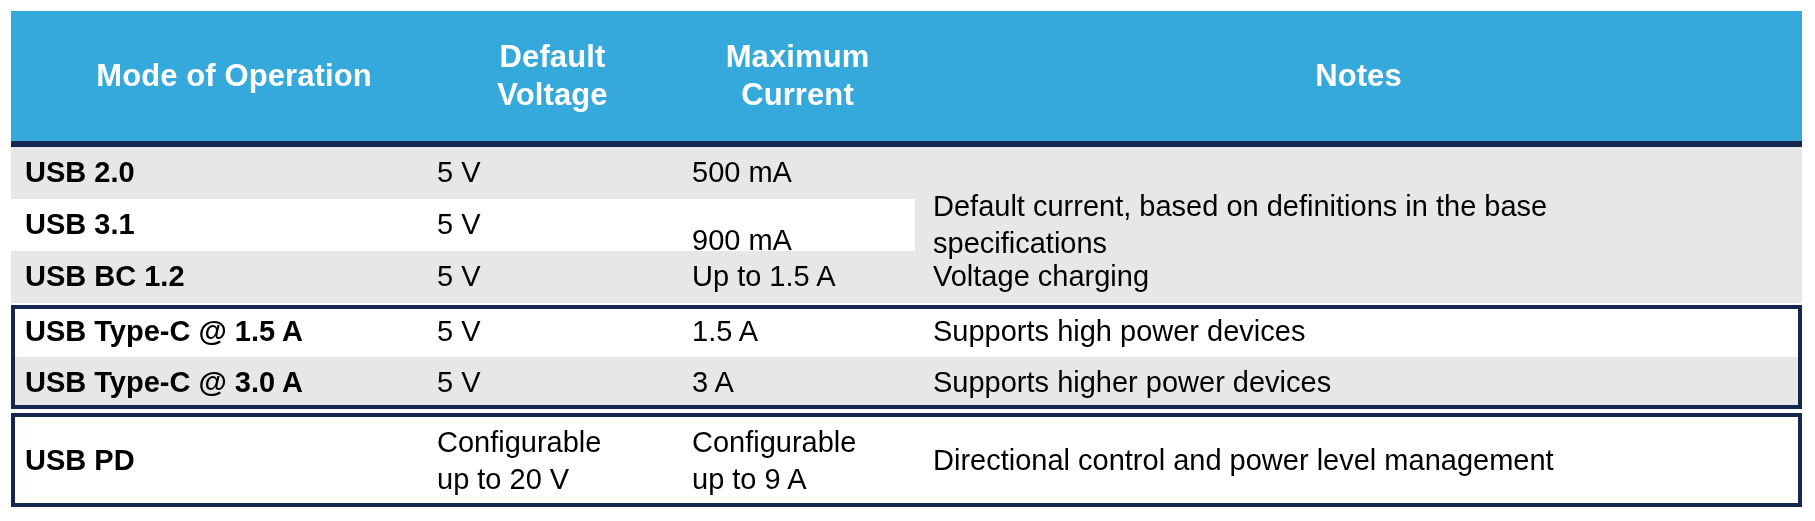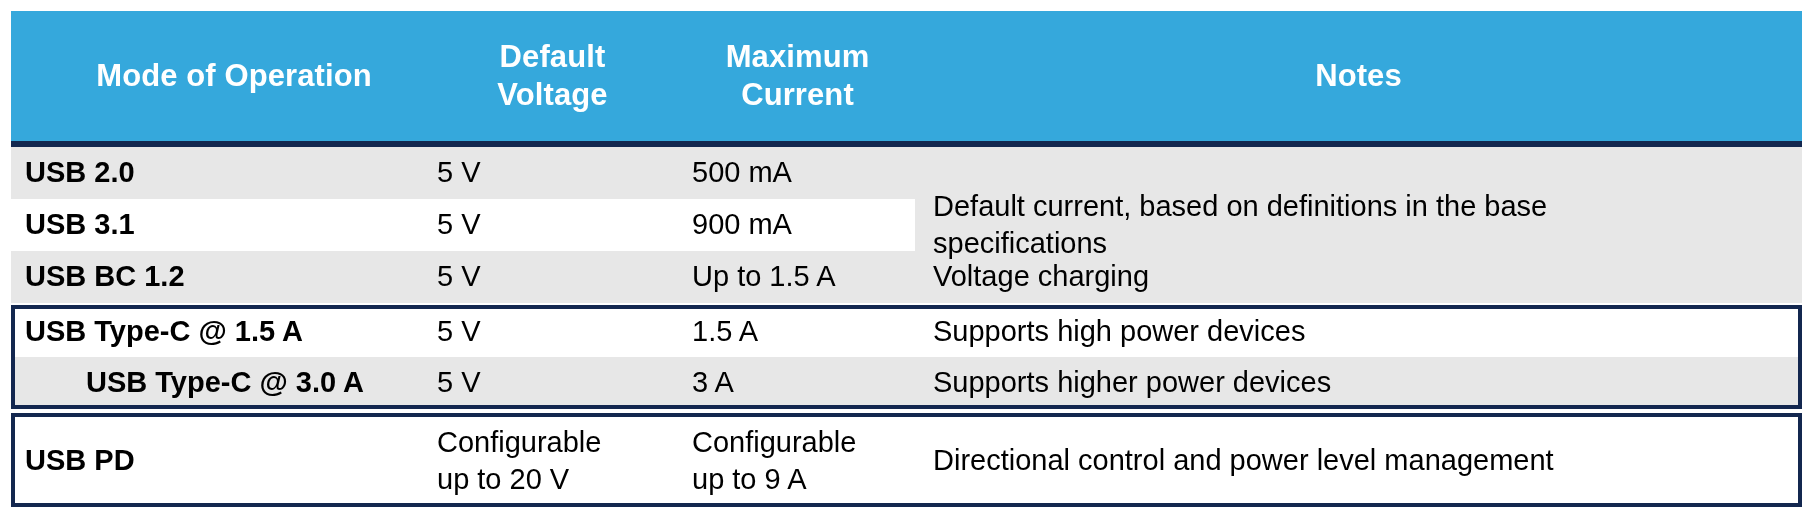--- a/index.html
+++ b/index.html
@@ -146,21 +146,21 @@
     <div class="cell notes wrap" style="top:0;height:156px;align-items:center;">
       <span style="display:block;max-width:720px;">Default current, based on definitions in the base specifications</span>
     </div>
 
     <div class="cell mode nowrap" style="top:52px;height:52px;">
       <span>USB 3.1</span>
     </div>
     <div class="cell volt nowrap" style="top:52px;height:52px;">
       <span>5 V</span>
     </div>
-    <div class="cell curr nowrap" style="top:52px;height:52px;">
+    <div class="cell curr nowrap" style="top:68px;height:52px;">
       <span>900 mA</span>
     </div>
 
     <div class="cell mode nowrap" style="top:104px;height:52px;text-align:center;">
       <span>USB BC 1.2</span>
     </div>
     <div class="cell volt nowrap" style="top:104px;height:52px;">
       <span>5 V</span>
     </div>
     <div class="cell curr nowrap" style="top:104px;height:52px;">
@@ -176,21 +176,21 @@
     <div class="cell volt nowrap" style="top:160px;height:50px;">
       <span>5 V</span>
     </div>
     <div class="cell curr nowrap" style="top:160px;height:50px;">
       <span>1.5 A</span>
     </div>
     <div class="cell notes nowrap" style="top:160px;height:50px;">
       <span>Supports high power devices</span>
     </div>
 
-    <div class="cell mode nowrap" style="top:210px;height:52px;justify-content:center;">
+    <div class="cell mode nowrap" style="top:210px;height:52px;">
       <span>USB Type-C @ 3.0 A</span>
     </div>
     <div class="cell volt nowrap" style="top:210px;height:52px;">
       <span>5 V</span>
     </div>
     <div class="cell curr nowrap" style="top:210px;height:52px;">
       <span>3 A</span>
     </div>
     <div class="cell notes nowrap" style="top:210px;height:52px;">
       <span>Supports higher power devices</span>

